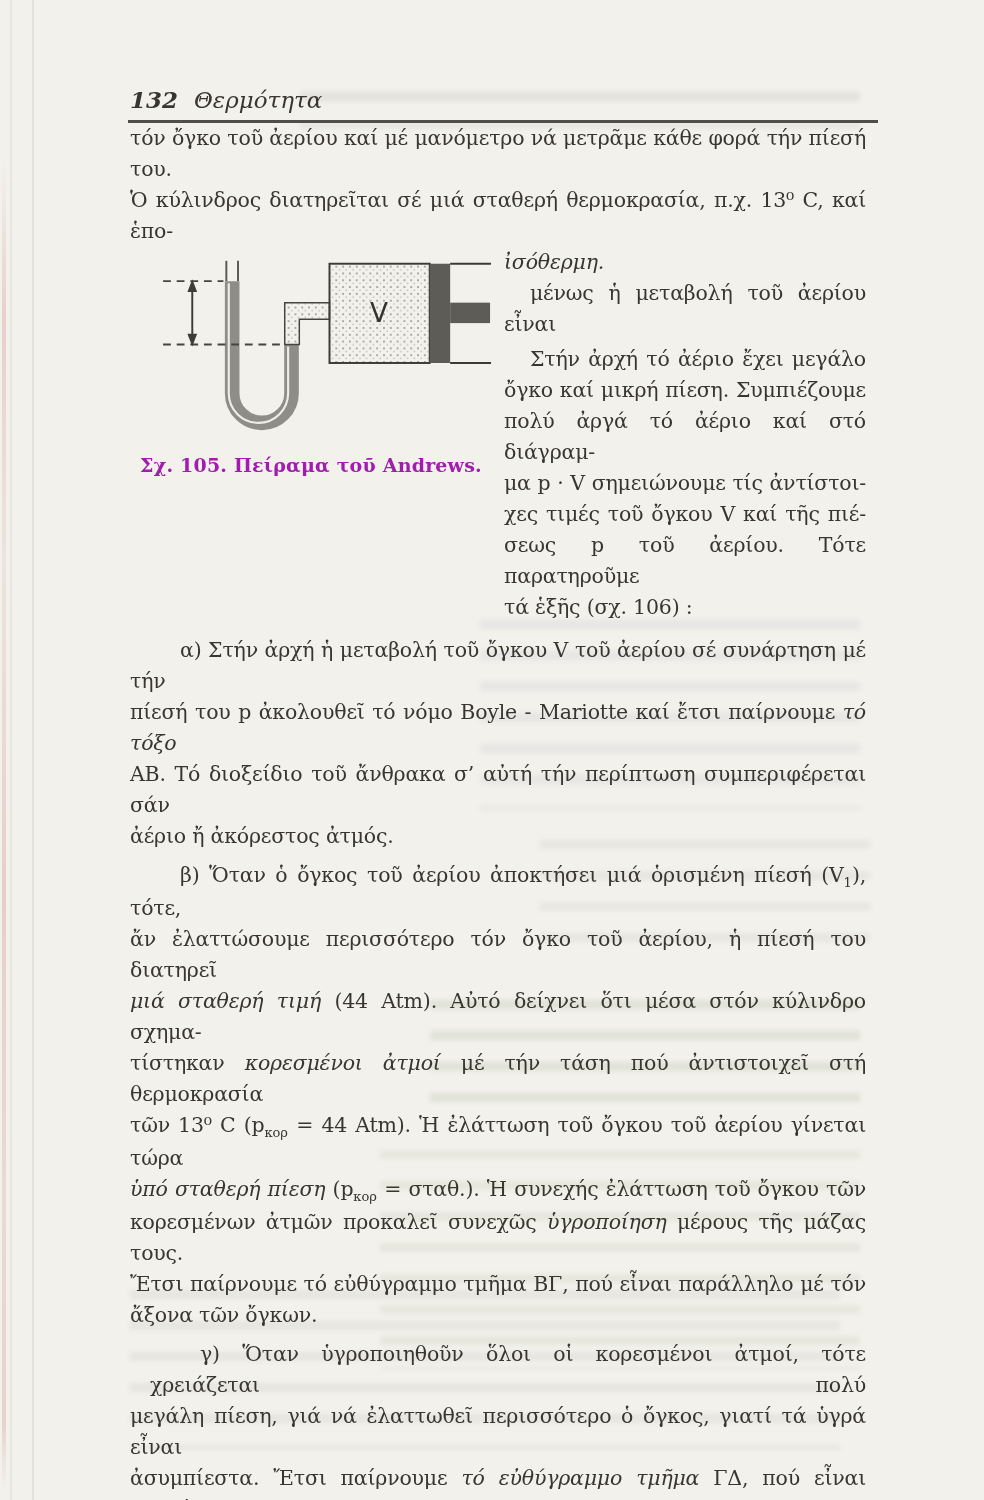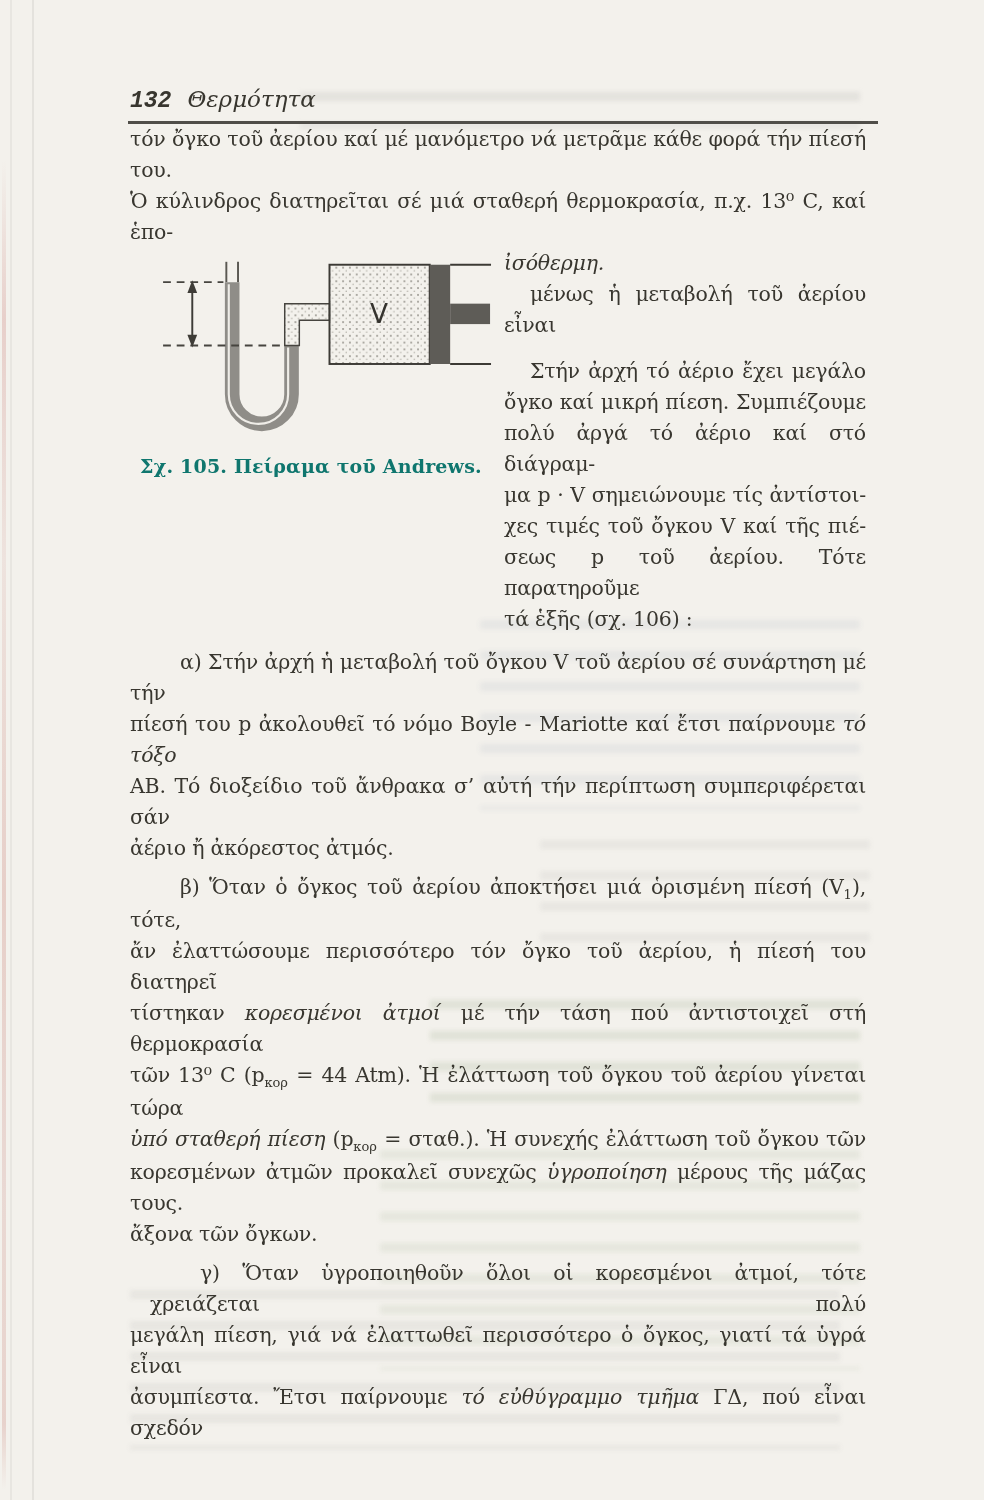--- a/index.html
+++ b/index.html
@@ -14,36 +14,36 @@
   .ghost{position:absolute;z-index:1;filter:blur(2.5px);pointer-events:none;}
   .g-green{background:repeating-linear-gradient(180deg, rgba(140,160,120,.18) 0 9px, transparent 9px 31px);}
   .g-gray{background:repeating-linear-gradient(180deg, rgba(150,150,145,.16) 0 9px, transparent 9px 31px);}
   .g-blue{background:repeating-linear-gradient(180deg, rgba(120,135,160,.13) 0 9px, transparent 9px 31px);}
   .edge-pink{position:absolute;left:2px;top:160px;width:4px;height:1330px;z-index:1;
     background:linear-gradient(180deg, rgba(205,130,125,0) 0%, rgba(205,130,125,.30) 12%,
       rgba(200,125,120,.12) 30%, rgba(205,135,125,.32) 55%, rgba(195,120,115,.20) 78%, rgba(205,140,130,.30) 95%, rgba(205,140,130,0) 100%);}
   .edge-line{position:absolute;top:0;height:100%;z-index:1;background:rgba(120,120,112,.12);}
 
   .header{margin:86px 110px 0 130px;font-size:23px;font-style:italic;}
-  .header .num{font-weight:bold;margin-right:16px;font-family:Liberation Mono, monospace;}
+  .header .num{font-weight:bold;margin-right:16px;}
   .rule{height:2.5px;background:#504e49;margin:7px 106px 0 128px;}
 
   .para{margin:0 118px 0 130px;}
   .tline{text-align:justify;text-align-last:justify;line-height:31px;font-size:20.5px;letter-spacing:-0.2px;}
   .tline.tlast{text-align-last:left;}
   .it{font-style:italic;}
   .sb{font-size:13px;position:relative;top:5px;letter-spacing:0;}
   .p1{}
   .flow{margin:0 118px 0 130px;}
   .flow:after{content:"";display:block;clear:both;}
   .fig105{float:left;width:362px;margin:4px 12px 6px 0;}
   .fig105 svg{display:block;}
-  .fig-caption{text-align:center;font-weight:600;font-size:19px;margin-top:16px;letter-spacing:.2px;color:#0f766e;}
+  .fig-caption{text-align:center;font-weight:600;font-size:19px;margin-top:16px;letter-spacing:.2px;color:#a21caf;}
   .cont{overflow:hidden;}
-  .p2{overflow:hidden;margin-top:15px;margin-left:0;margin-right:0;}
+  .p2{overflow:hidden;margin-top:4px;margin-left:0;margin-right:0;}
   .pa{margin-top:12px;}
   .pb{margin-top:8px;}
   .pc{margin-top:8px;}
   text{font-family:"DejaVu Sans",sans-serif;}
 </style>
 </head>
 <body>
 
 <div class="ghost g-gray" style="left:300px;top:92px;width:560px;height:36px;"></div>
 <div class="ghost g-blue" style="left:480px;top:620px;width:380px;height:190px;opacity:.8;"></div>
@@ -127,24 +127,26 @@
 
   <div class="para pa">
       <div class="tline" style="text-indent: 50px;"><span>α) Στήν ἀρχή ἡ μεταβολή τοῦ ὄγκου V τοῦ ἀερίου σέ συνάρτηση μέ τήν</span></div>
       <div class="tline"><span>πίεσή του p ἀκολουθεῖ τό νόμο Boyle - Mariotte καί ἔτσι παίρνουμε </span><span class="it">τό τόξο</span></div>
       <div class="tline"><span>ΑΒ. Τό διοξείδιο τοῦ ἄνθρακα σ’ αὐτή τήν περίπτωση συμπεριφέρεται σάν</span></div>
       <div class="tline tlast"><span>ἀέριο ἤ ἀκόρεστος ἀτμός.</span></div>
     </div>
   <div class="para pb">
       <div class="tline" style="text-indent: 50px;"><span>β) Ὅταν ὁ ὄγκος τοῦ ἀερίου ἀποκτήσει μιά ὁρισμένη πίεσή (V</span><span class="sb">1</span><span>), τότε,</span></div>
       <div class="tline"><span>ἄν ἐλαττώσουμε περισσότερο τόν ὄγκο τοῦ ἀερίου, ἡ πίεσή του διατηρεῖ</span></div>
+      <div class="tline"><span class="it">μιά σταθερή τιμή</span><span> (44 Atm). Αὐτό δείχνει ὅτι μέσα στόν κύλινδρο σχημα-</span></div>
       <div class="tline"><span>τίστηκαν </span><span class="it">κορεσμένοι ἀτμοί</span><span> μέ τήν τάση πού ἀντιστοιχεῖ στή θερμοκρασία</span></div>
       <div class="tline"><span>τῶν 13⁰ C (p</span><span class="sb">κορ</span><span> = 44 Atm). Ἡ ἐλάττωση τοῦ ὄγκου τοῦ ἀερίου γίνεται τώρα</span></div>
       <div class="tline"><span class="it">ὑπό σταθερή πίεση</span><span> (p</span><span class="sb">κορ</span><span> = σταθ.). Ἡ συνεχής ἐλάττωση τοῦ ὄγκου τῶν</span></div>
       <div class="tline"><span>κορεσμένων ἀτμῶν προκαλεῖ συνεχῶς </span><span class="it">ὑγροποίηση</span><span> μέρους τῆς μάζας τους.</span></div>
+      <div class="tline"><span>Ἔτσι παίρνουμε τό εὐθύγραμμο τμῆμα ΒΓ, πού εἶναι παράλληλο μέ τόν</span></div>
       <div class="tline tlast"><span>ἄξονα τῶν ὄγκων.</span></div>
     </div>
   <div class="para pc">
       <div class="tline" style="text-indent: 50px; margin-left: 20px;"><span>γ) Ὅταν ὑγροποιηθοῦν ὅλοι οἱ κορεσμένοι ἀτμοί, τότε χρειάζεται πολύ</span></div>
       <div class="tline"><span>μεγάλη πίεση, γιά νά ἐλαττωθεῖ περισσότερο ὁ ὄγκος, γιατί τά ὑγρά εἶναι</span></div>
       <div class="tline"><span>ἀσυμπίεστα. Ἔτσι παίρνουμε </span><span class="it">τό εὐθύγραμμο τμῆμα</span><span> ΓΔ, πού εἶναι σχεδόν</span></div>
     </div>
 
 </div>
 

